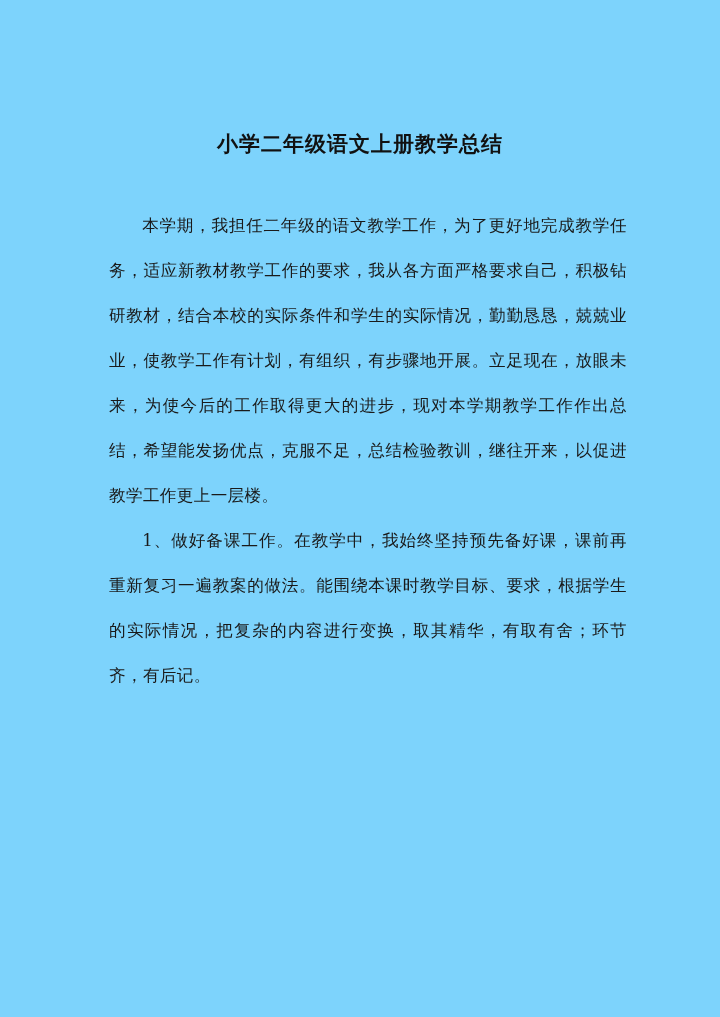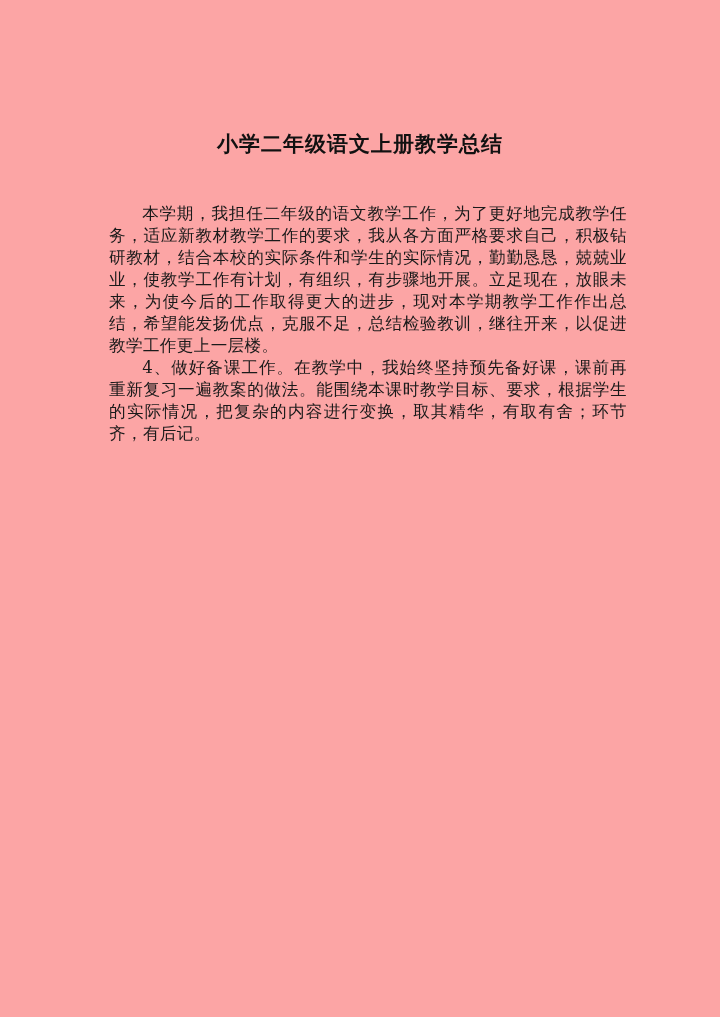--- a/index.html
+++ b/index.html
@@ -13,21 +13,21 @@
       position: relative;
       overflow: hidden;
       font-family: "DejaVu Serif", "Liberation Serif", serif;
       color: #1a1a1a;
     }
     .page {
       position: absolute;
       left: 0; top: 0;
       width: 720px;
       height: 1017px;
-      background: #fca5a5;
+      background: #7dd3fc;
     }
     .title {
       position: absolute;
       top: 130px;
       left: 0;
       width: 720px;
       text-align: center;
       font-family: "DejaVu Sans", "Liberation Sans", sans-serif;
       font-size: 21px;
       font-weight: bold;
@@ -37,30 +37,30 @@
     }
     .body-text {
       position: absolute;
       top: 203px;
       left: 109px;
       width: 518px;
     }
     .para {
       margin: 0;
       font-size: 16.6px;
-      line-height: 22px;
+      line-height: 45px;
       text-indent: 2em;
       text-align: justify;
       text-justify: inter-character;
       letter-spacing: 0.35px;
     }
   </style>
 </head>
 <body>
 
 <div class="page">
   <h1 class="title">小学二年级语文上册教学总结</h1>
 
   <div class="body-text">
     <p class="para">本学期，我担任二年级的语文教学工作，为了更好地完成教学任务，适应新教材教学工作的要求，我从各方面严格要求自己，积极钻研教材，结合本校的实际条件和学生的实际情况，勤勤恳恳，兢兢业业，使教学工作有计划，有组织，有步骤地开展。立足现在，放眼未来，为使今后的工作取得更大的进步，现对本学期教学工作作出总结，希望能发扬优点，克服不足，总结检验教训，继往开来，以促进教学工作更上一层楼。</p>
-    <p class="para">4、做好备课工作。在教学中，我始终坚持预先备好课，课前再重新复习一遍教案的做法。能围绕本课时教学目标、要求，根据学生的实际情况，把复杂的内容进行变换，取其精华，有取有舍；环节齐，有后记。</p>
+    <p class="para">1、做好备课工作。在教学中，我始终坚持预先备好课，课前再重新复习一遍教案的做法。能围绕本课时教学目标、要求，根据学生的实际情况，把复杂的内容进行变换，取其精华，有取有舍；环节齐，有后记。</p>
   </div>
 </div>
 
 </body></html>

